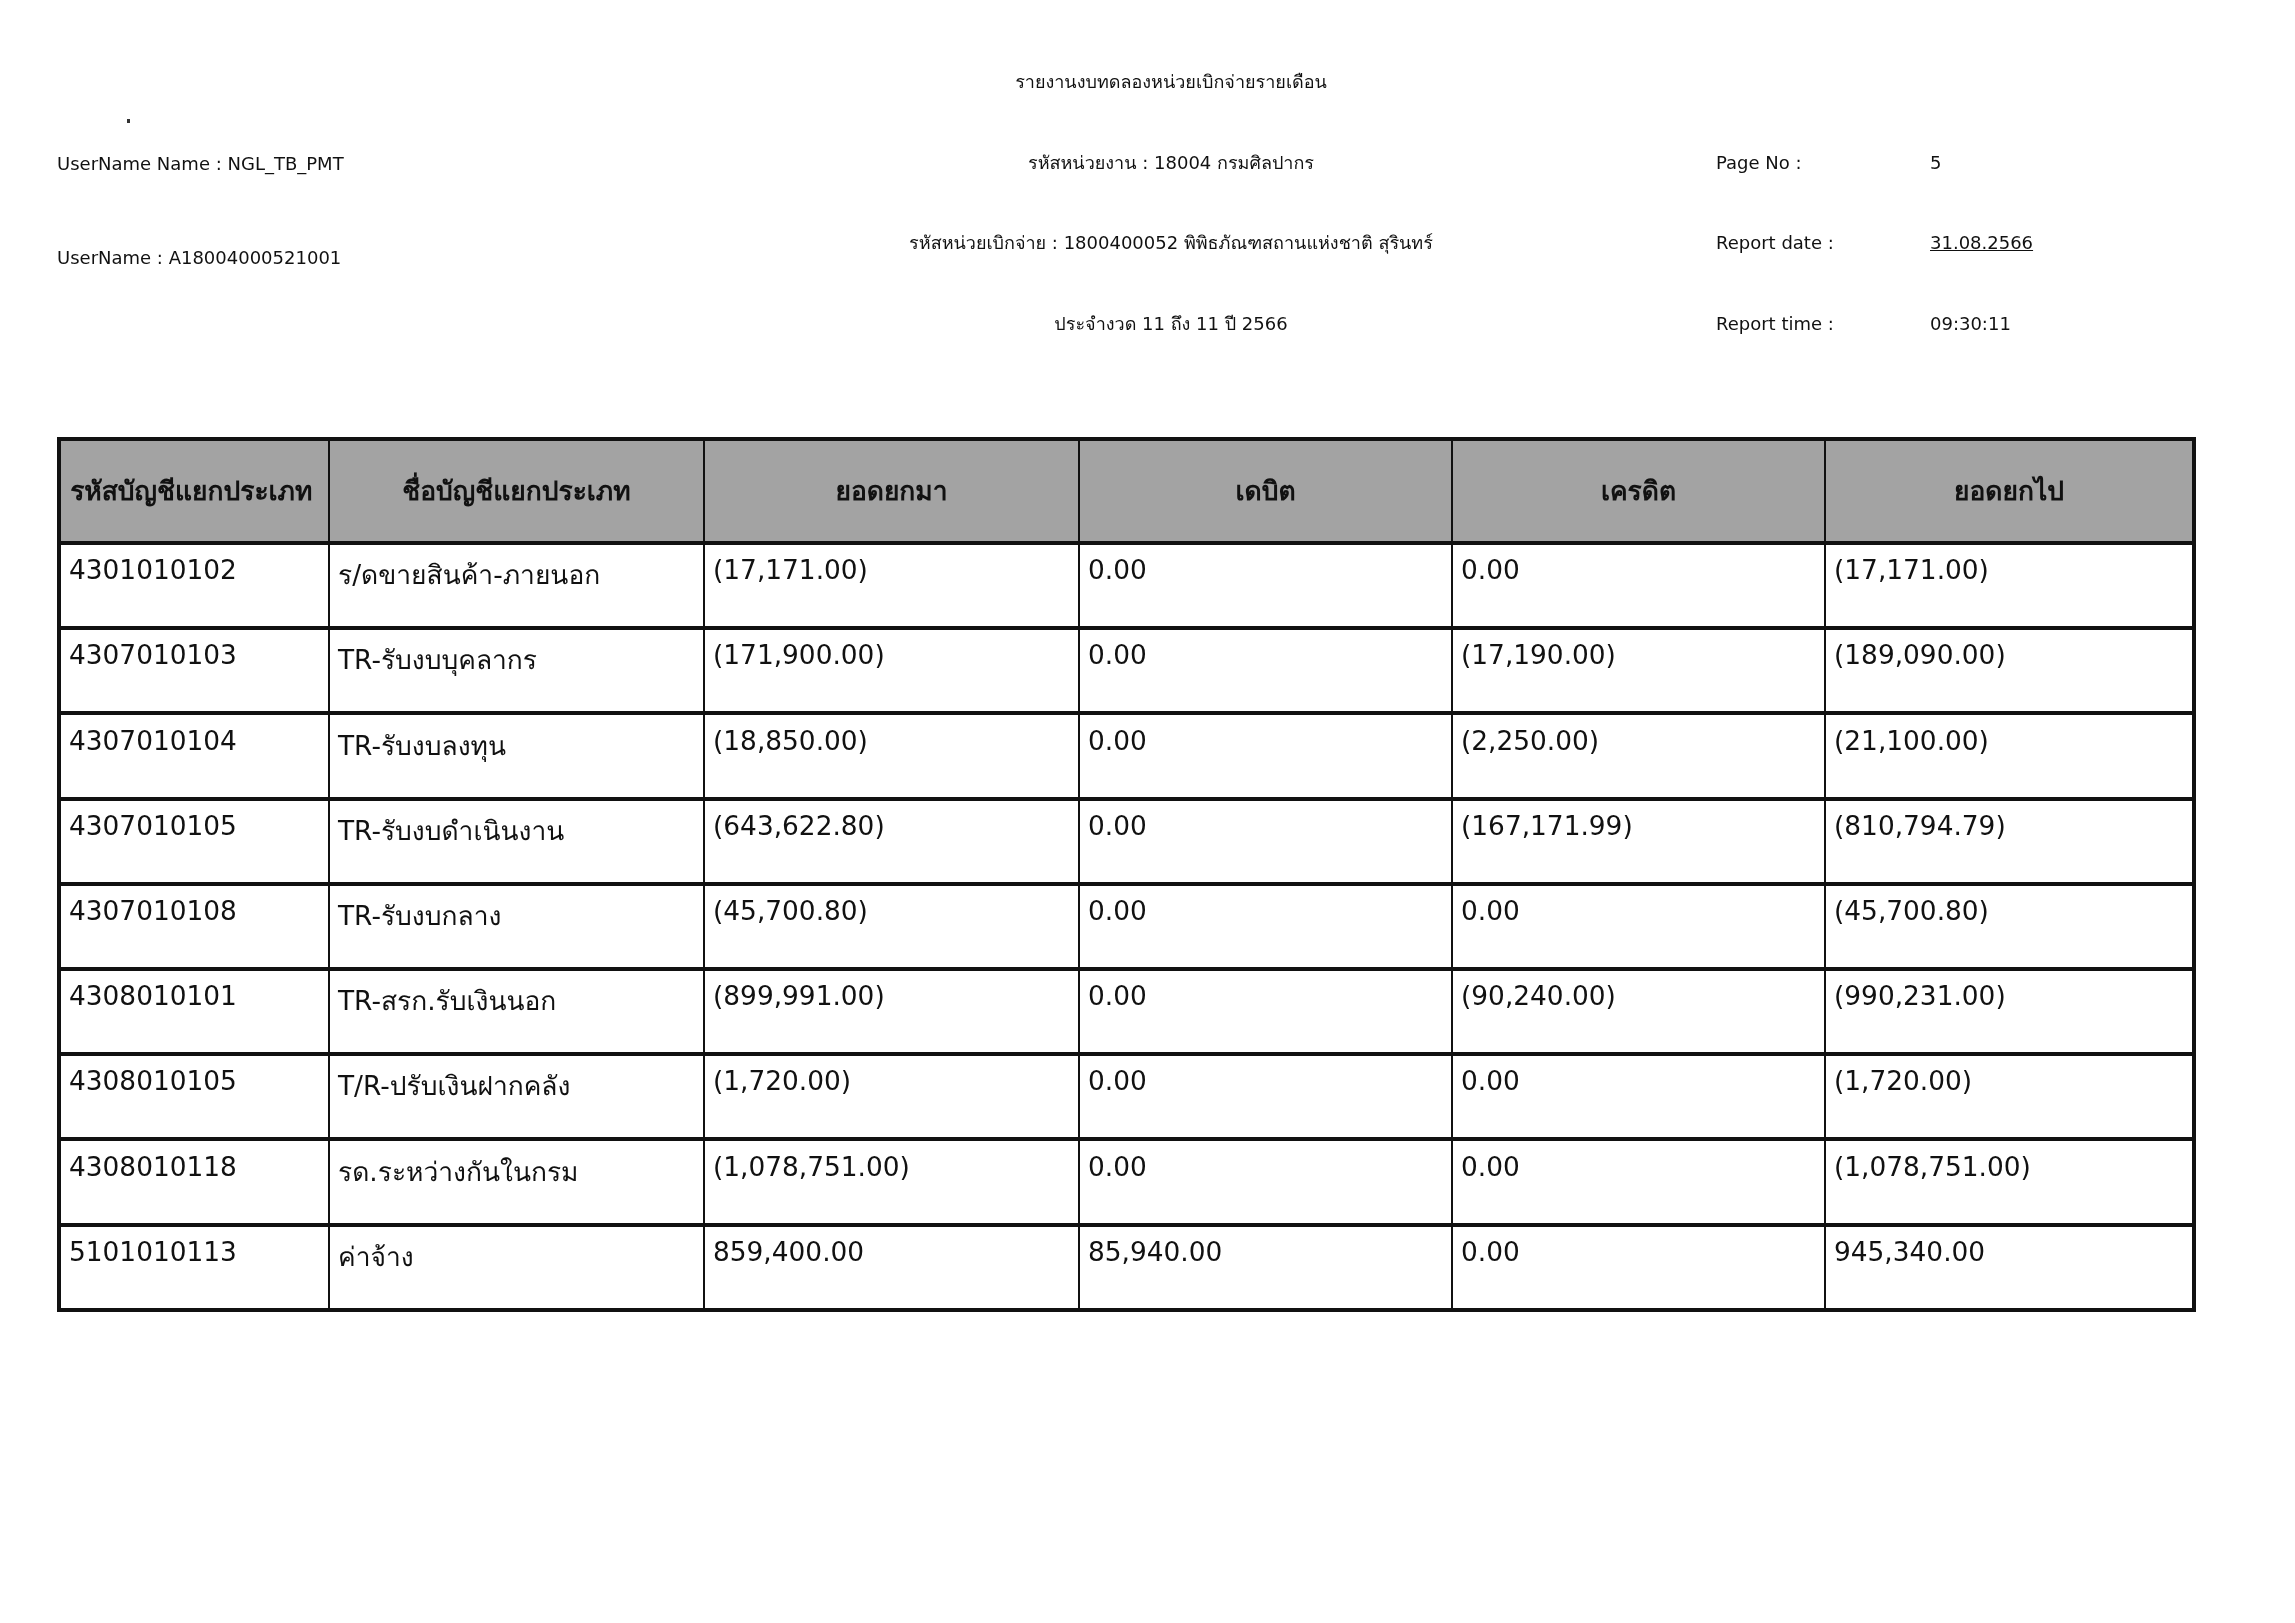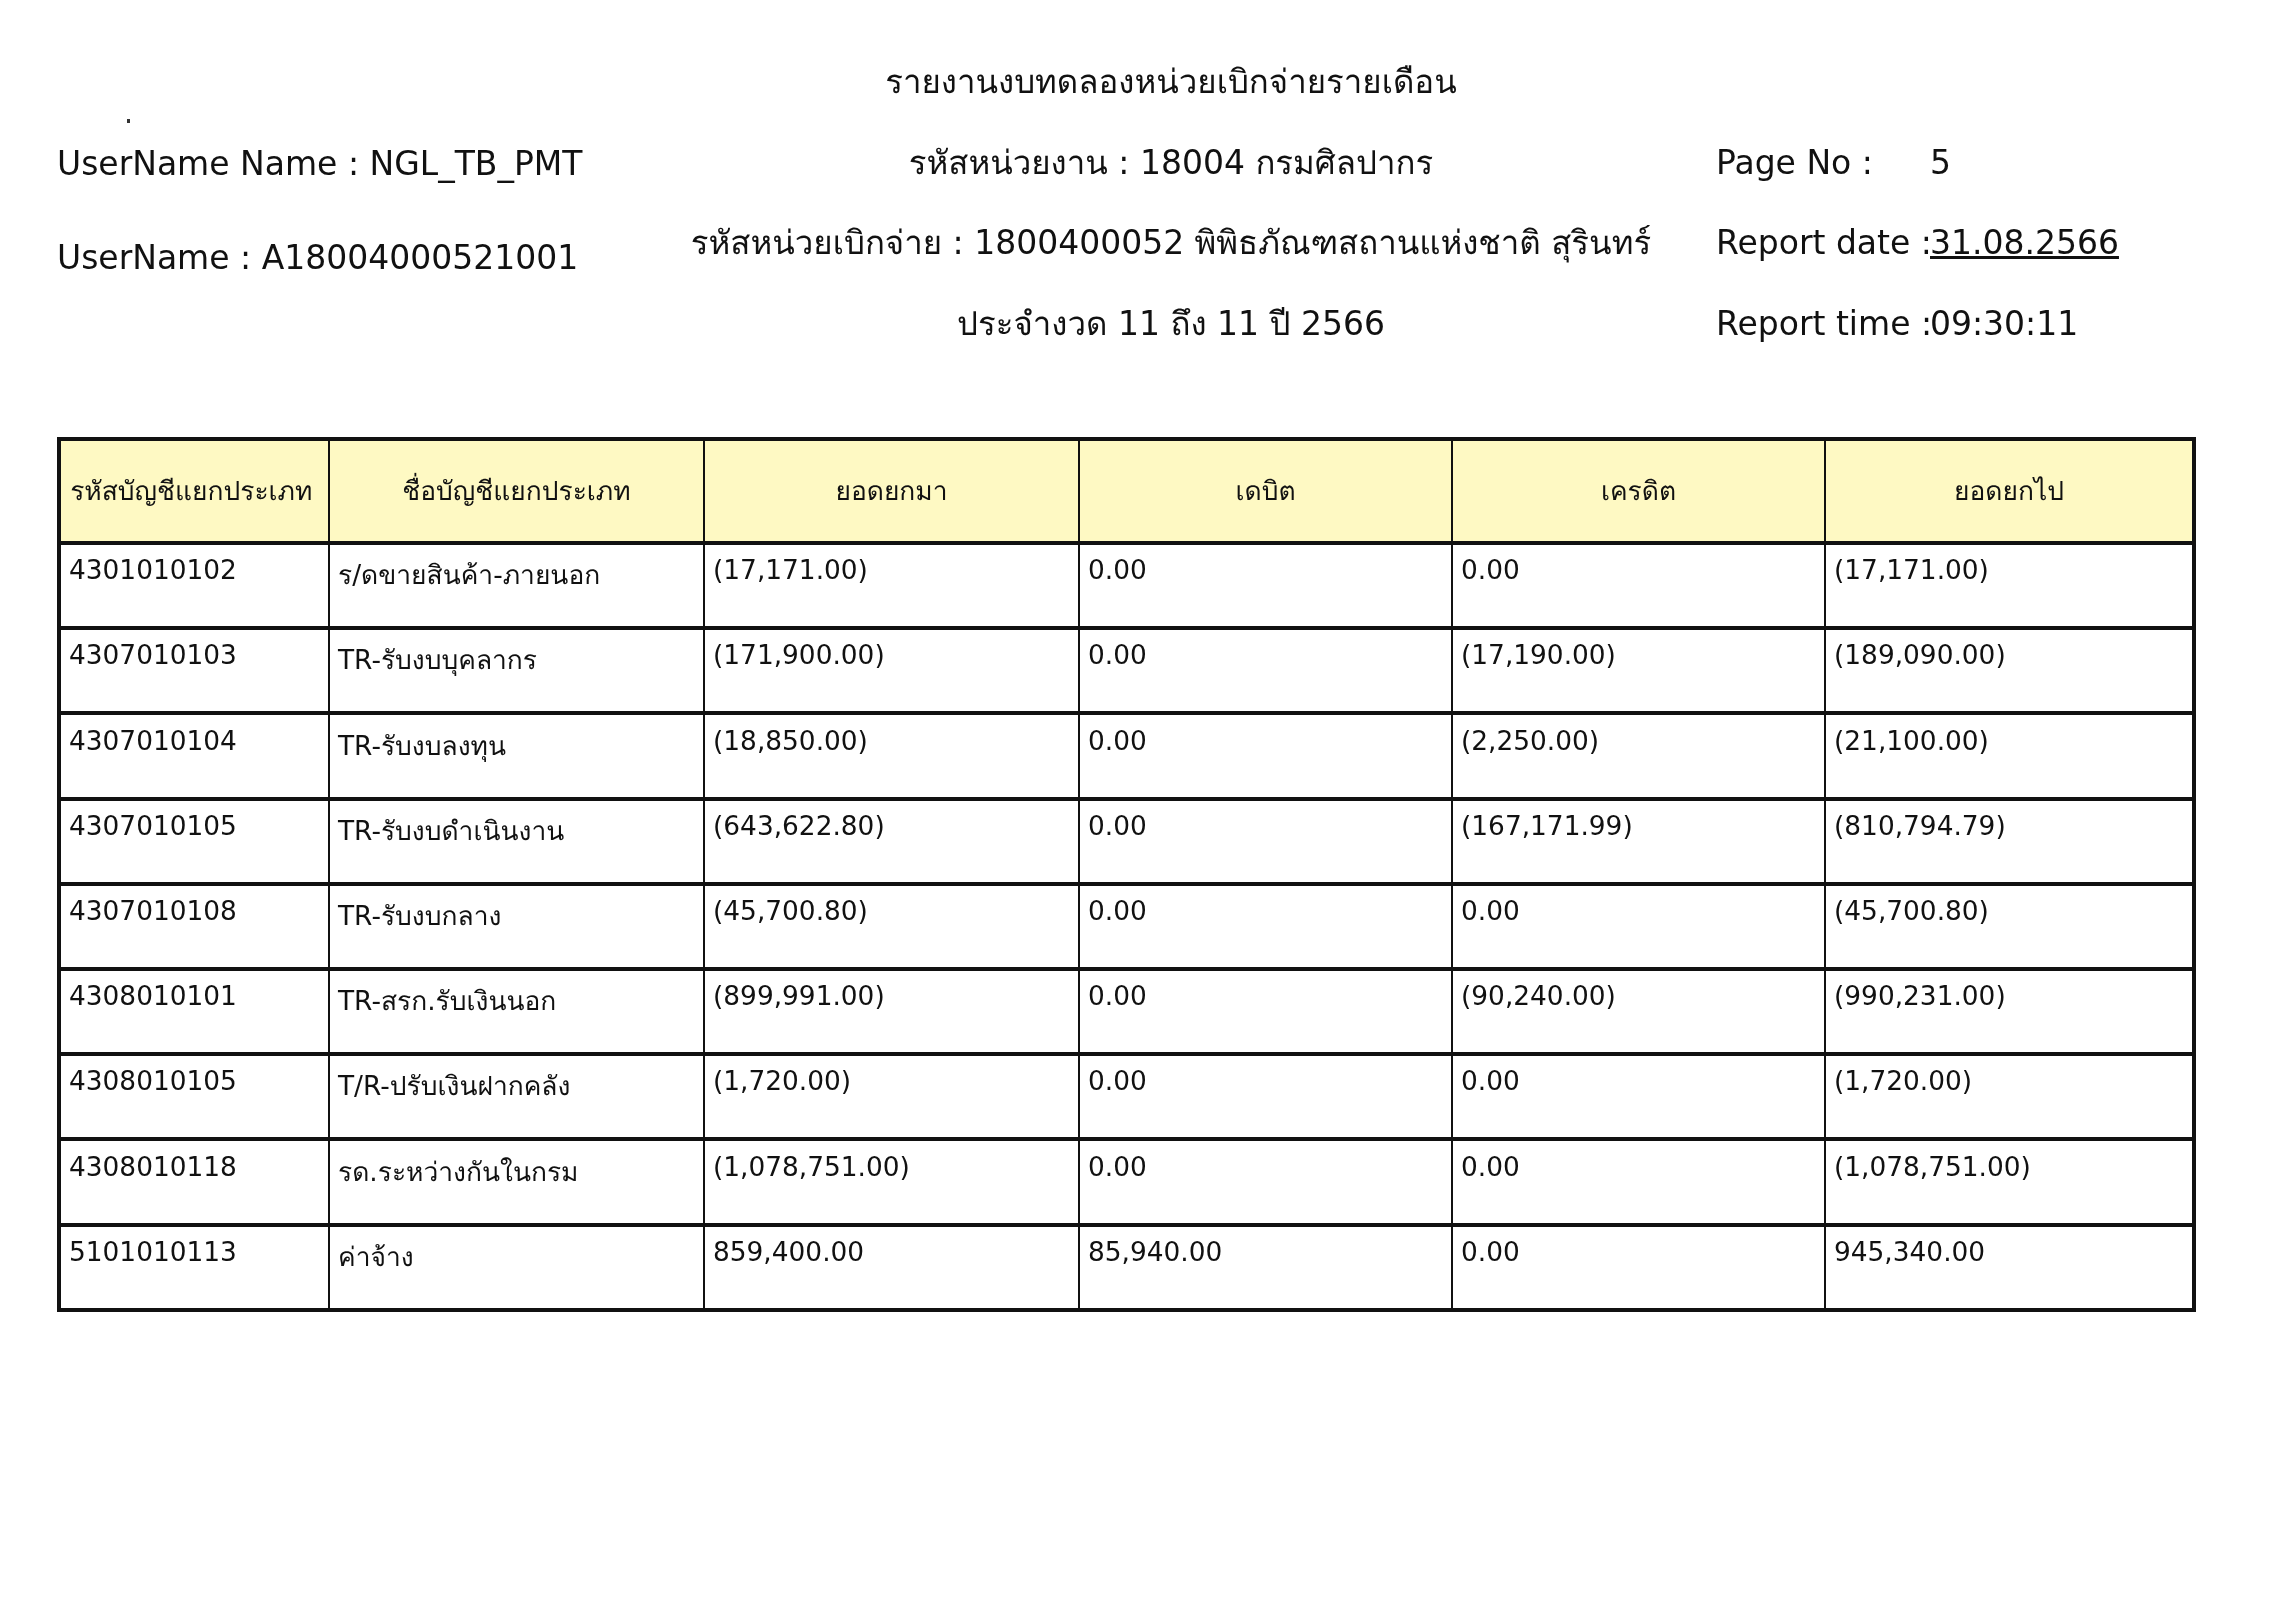--- a/index.html
+++ b/index.html
@@ -2,41 +2,41 @@
 <html style="font-size:10.6px"><head>
 <meta charset="utf-8">
 <style>
   html, body { margin: 0; padding: 0; background: #ffffff; }
   body {
     width: 2295px; height: 1623px; position: relative; overflow: hidden;
     font-family: "DejaVu Sans", "Liberation Sans", sans-serif;
     color: #111111;
   }
   .abs { position: absolute; white-space: nowrap; }
-  .hdr-text { font-size: 33px; line-height: 32px; }
+  .hdr-text { font-size: 18px; line-height: 32px; }
   .center { transform: translateX(-50%); text-align: center; }
 
   #report-table {
     position: absolute; left: 57px; top: 437px;
     width: 2135px; border-collapse: collapse;
     table-layout: fixed;
     border: 4px solid #111;
   }
   #report-table th, #report-table td {
     border-left: 2.6px solid #111;
     border-right: 2.6px solid #111;
     border-top: 4px solid #111;
     border-bottom: 4px solid #111;
     font-size: 26.4px;
     padding: 0 8px;
     overflow: hidden; white-space: nowrap;
   }
   #report-table th {
-    height: 100px; font-weight: normal; text-align: center; vertical-align: middle;
-    background: #fef9c3;
+    height: 100px; font-weight: bold; text-align: center; vertical-align: middle;
+    background: #a3a3a3;
   }
   #report-table td { height: 72px; vertical-align: top; padding-top: 9.2px; }
   #report-table td.num { text-align: left; }
   #report-table th.col-code { text-align: left; padding-left: 9.2px; }
   .dot { position: absolute; left: 127px; top: 119px; width: 2.6px; height: 4px; background: #333; }
 </style>
 </head>
 <body>
 
 <div class="dot"></div>

